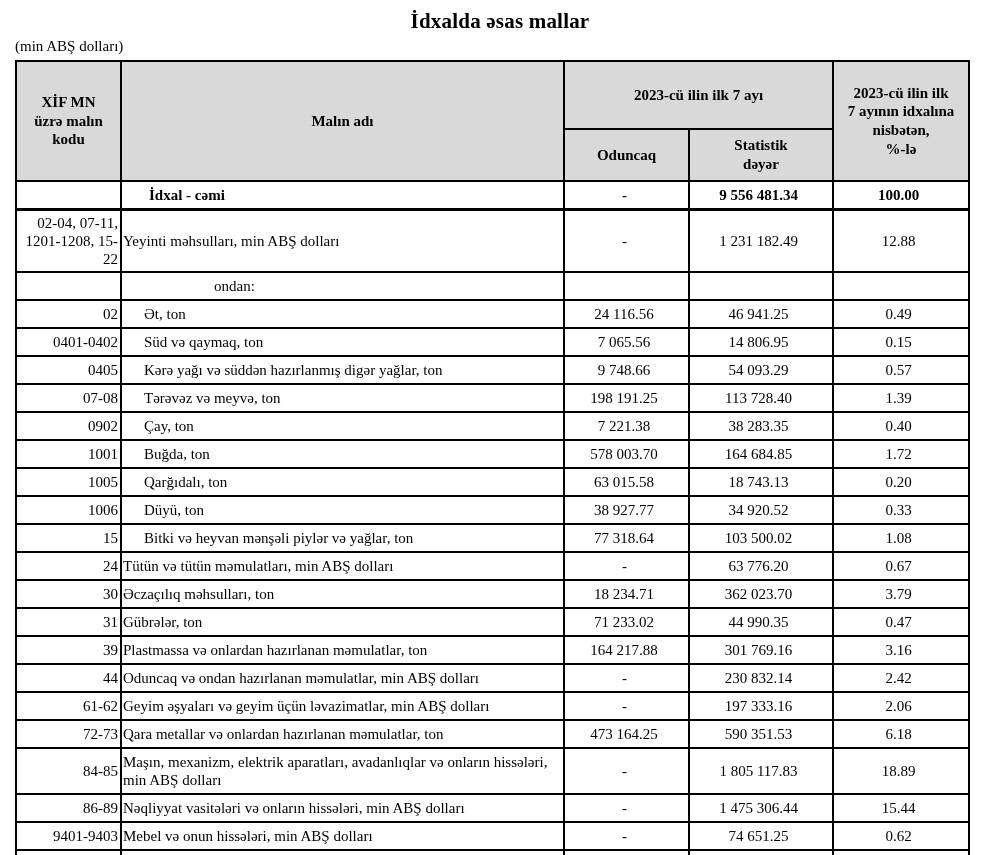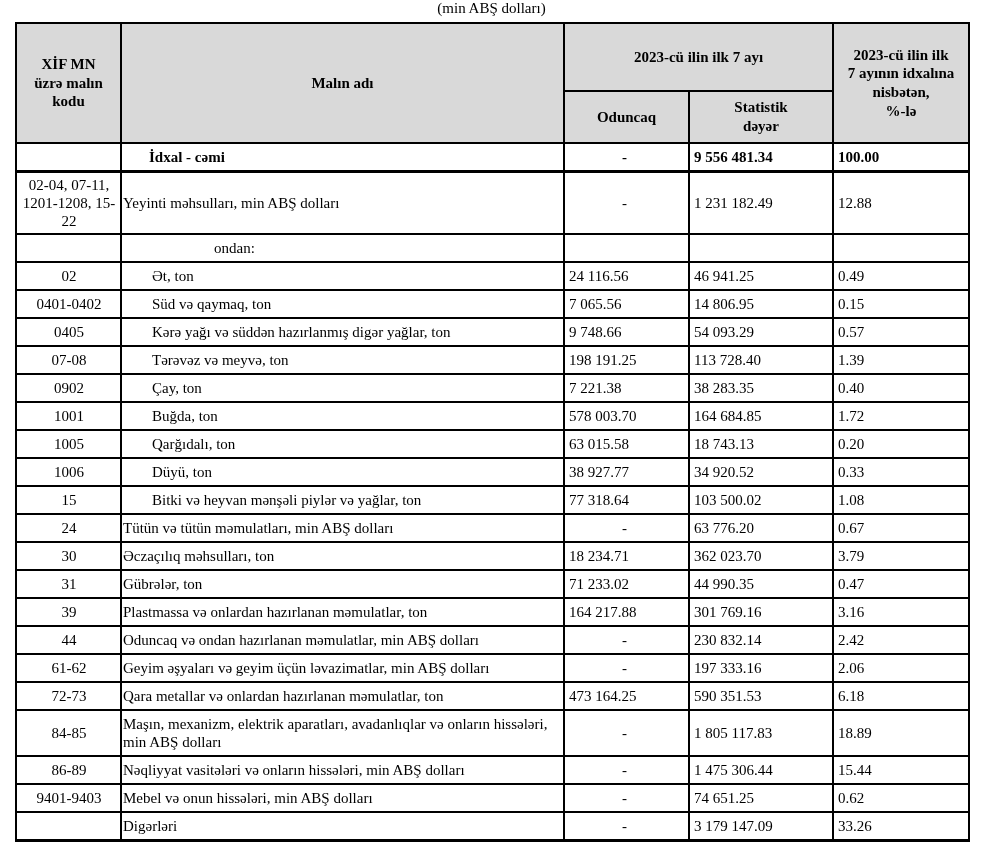--- a/index.html
+++ b/index.html
@@ -19,21 +19,21 @@
     h1.doc-title {
       text-align: center;
       font-size: 21px;
       font-weight: bold;
       margin: 9px 0 4px 0;
       letter-spacing: 0.2px;
     }
     .unit-note {
       width: 953px;
       margin-left: 15px;
-      text-align: center;
+      text-align: left;
       font-size: 15px;
       margin-bottom: 5px;
     }
     table.main {
       border-collapse: collapse;
       width: 953px;
       margin-left: 15px;
       table-layout: fixed;
       border: 2px solid #000;
       border-bottom-width: 3px;
@@ -52,35 +52,36 @@
       line-height: 1.25;
     }
     thead tr.h-top th { height: 60px; }
     thead tr.h-sub th { height: 44px; }
     .pre { white-space: pre-line; }
     td {
       padding: 4px 8px 4px 4px;
       line-height: 1.2;
       background: #fff;
     }
-    td.code { text-align: center; padding: 3px 2px 3px 3px; margin-top: 40px; }
+    td.code { text-align: right; padding: 3px 2px 3px 3px; margin-top: 40px; }
     td.name { text-align: left; padding-left: 1px; }
-    td.num  { text-align: left; padding-right: 9px; }
+    td.num  { text-align: center; padding-right: 9px; }
     td.dash { text-align: center; }
     tr.row-total td { font-weight: bold; border-bottom-width: 3px; }
     tr.row-total td.name { padding-left: 27px; }
-    tr.row-sub td.name { padding-left: 30px; }
+    tr.row-sub td.name { padding-left: 22px; }
     tr.row-ondan td.name { padding-left: 92px; }
     tr.row-ondan td { height: 18px; }
   </style>
 </head>
 <body>
 
 <div class="page">
 
+  <h1 class="doc-title">İdxalda əsas mallar</h1>
 
   <div class="unit-note">(min ABŞ dolları)</div>
 
   <table class="main">
     <colgroup>
       <col style="width:105px">
       <col style="width:443px">
       <col style="width:125px">
       <col style="width:144px">
       <col style="width:136px">

